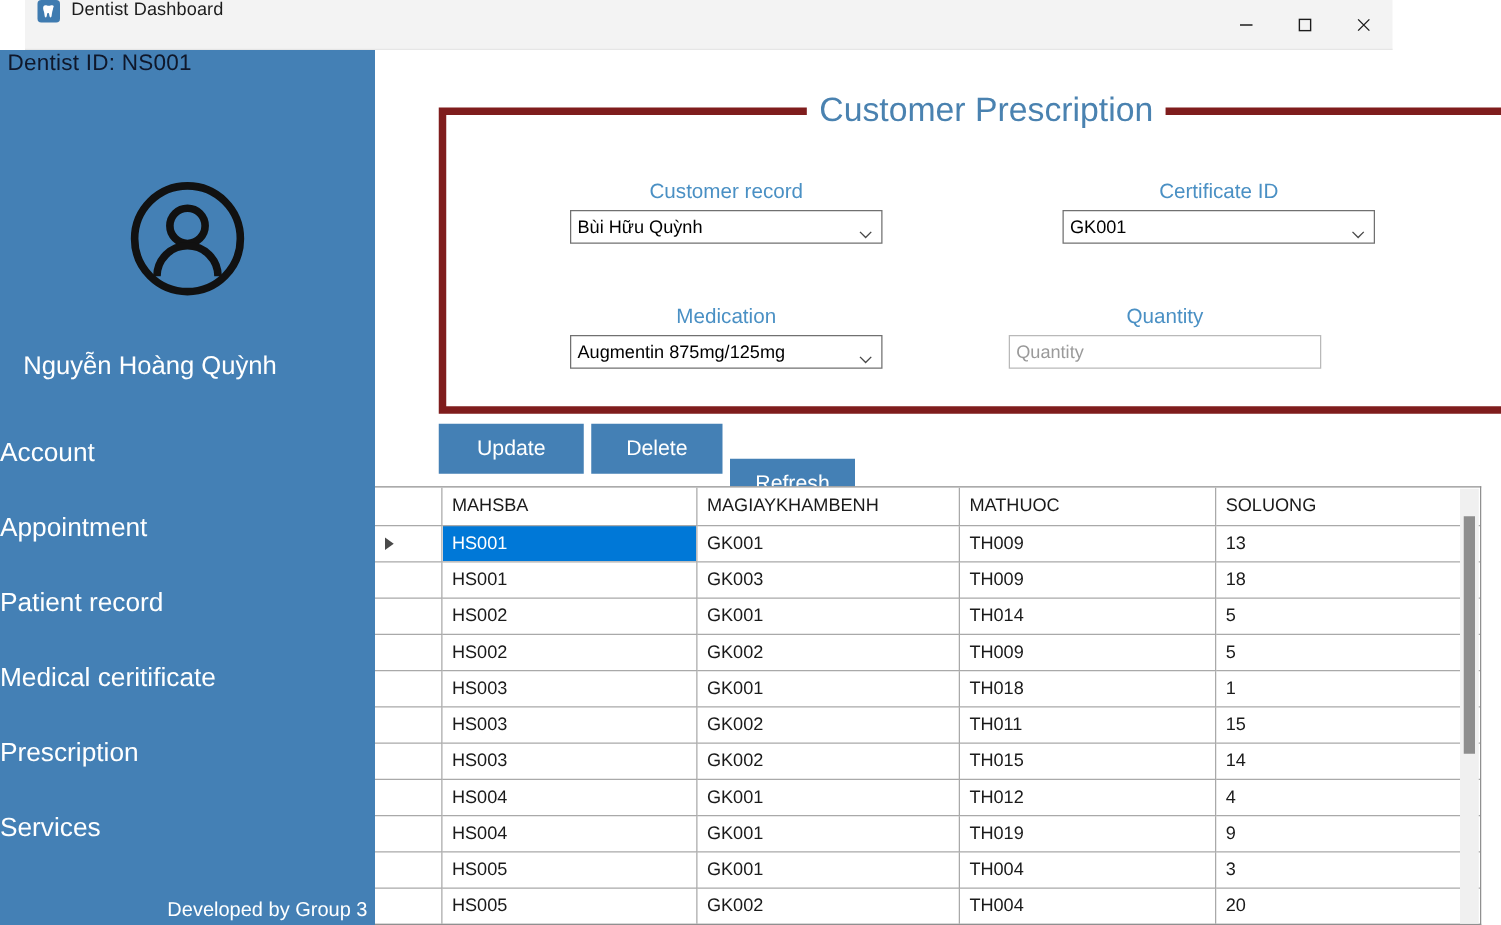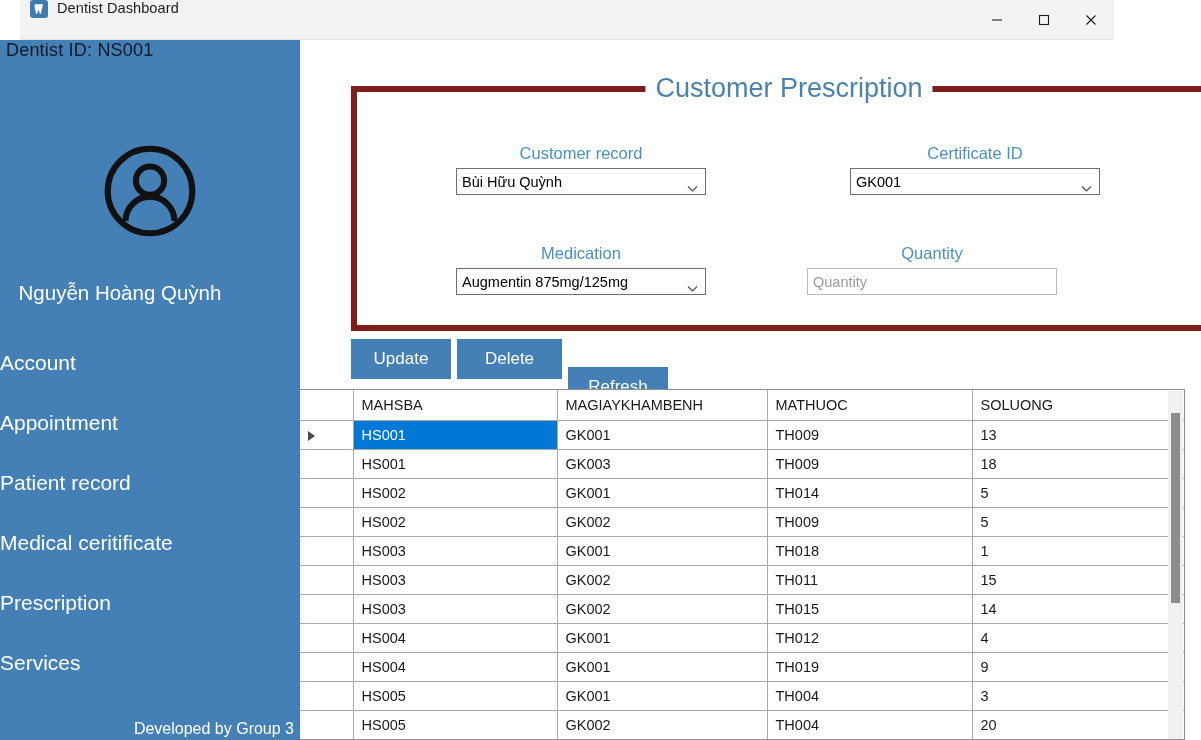--- a/index.html
+++ b/index.html
@@ -155,21 +155,21 @@
     background: #4480b5;
     color: #ffffff;
     border: none;
     font-size: 17px;
     font-family: "Liberation Sans", sans-serif;
     cursor: pointer;
     margin-right: 6px;
     padding: 0 10px;
   }
   .btn.add { width: 100px; }
-  .btn.update { width: 100px; }
+  .btn.update { width: 116px; }
   .btn.delete { width: 105px; }
   .btn.refresh { width: 100px; margin-top: 28px; }
 
   
   .grid-wrap {
     position: absolute; left: 0px; top: 349px;
     width: 885px; height: 351px;
     border: 1px solid #909090;
     border-left: none;
     background: #ffffff;

